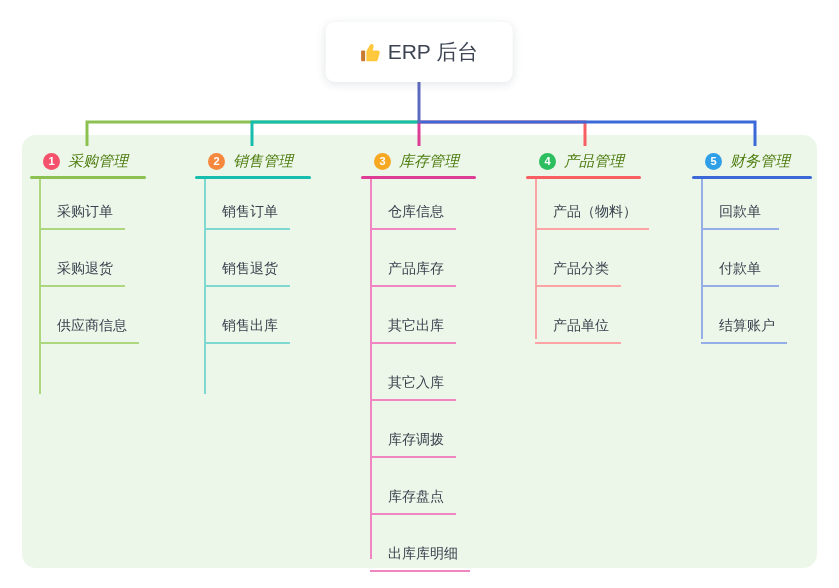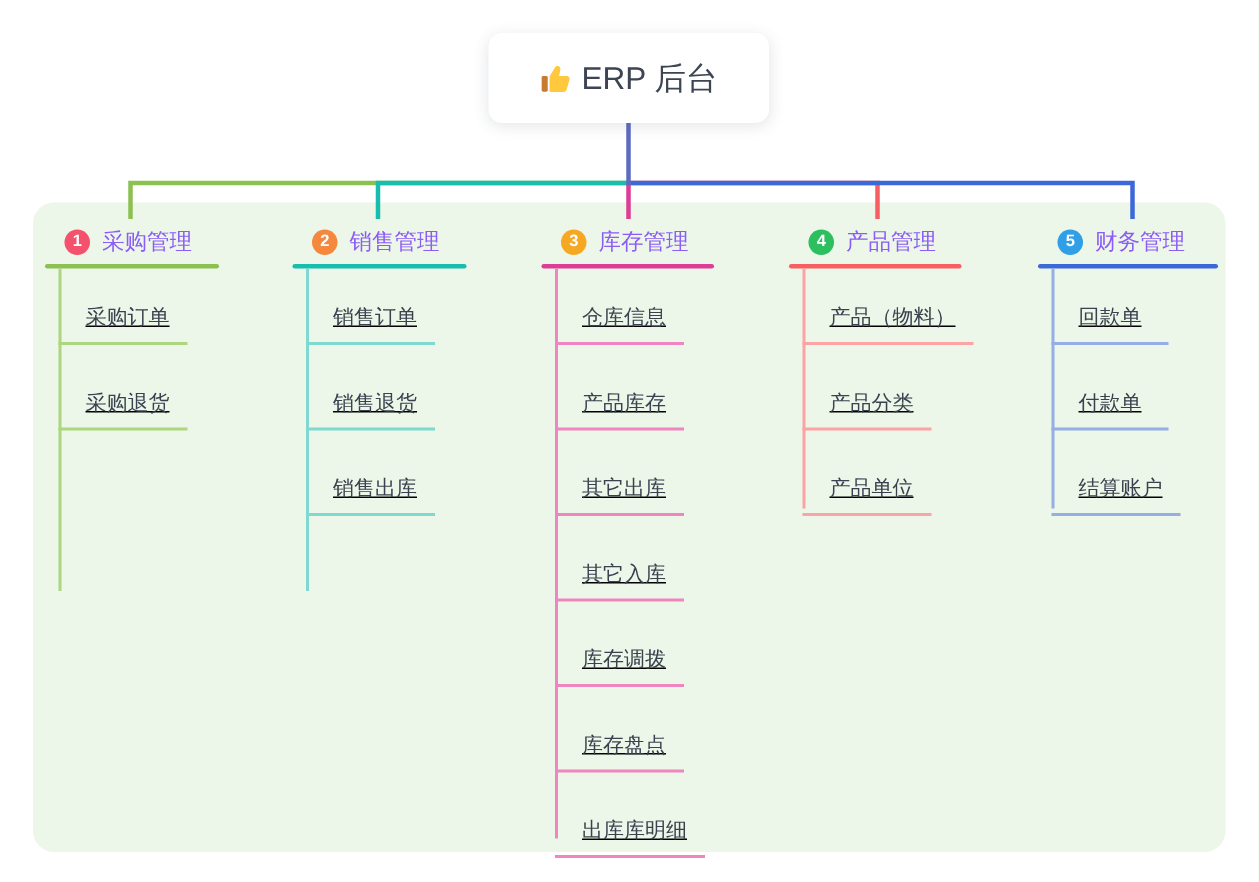--- a/index.html
+++ b/index.html
@@ -29,30 +29,30 @@
   .branch{position:absolute;top:146px;}
   .topic{
     height:30px;display:flex;align-items:center;gap:8px;padding-left:13px;
     white-space:nowrap;cursor:default;
   }
   .badge{
     width:17px;height:17px;border-radius:50%;background:var(--badge,#999);
     color:#fff;font-size:11px;font-weight:bold;line-height:17px;text-align:center;
     flex:0 0 auto;
   }
-  .topic-label{font-size:15px;color:#8b5cf6;font-weight:500;}
+  .topic-label{font-size:15px;color:#4d7c0f;font-weight:500;font-style:italic;}
   .topic-underline{
     position:absolute;left:0;top:30px;height:3px;width:100%;
     background:var(--main,#888);border-radius:2px;
   }
   .vline{
     position:absolute;left:9px;top:33px;width:2px;
     background:var(--light,#bbb);
   }
-  .subs{position:absolute;left:9px;top:27px;text-decoration:underline;}
+  .subs{position:absolute;left:9px;top:27px;}
   .sub{
     height:55px;display:flex;align-items:flex-end;
     width:max-content;min-width:78px;
     padding:0;border-bottom:2px solid var(--light,#bbb);
     white-space:nowrap;
   }
   .sub-label{
     font-size:14px;color:#39424E;padding:0 12px 7px 18px;display:block;
   }
   #b1{left:30px;width:116px;}
@@ -95,20 +95,23 @@
   </div>
   <div class="topic-underline"></div>
   <div class="vline"></div>
   <div class="subs">
     <div class="sub">
         <span class="sub-label">采购订单</span>
       </div>
     <div class="sub">
         <span class="sub-label">采购退货</span>
       </div>
+    <div class="sub">
+        <span class="sub-label">供应商信息</span>
+      </div>
   </div>
 </div>
 
 <div class="branch" id="b2" style="--main: #17BDAD; --light: #7EDAD0; --badge: #F6883D;">
   <div class="topic">
     <span class="badge">2</span>
     <span class="topic-label">销售管理</span>
   </div>
   <div class="topic-underline"></div>
   <div class="vline"></div>

